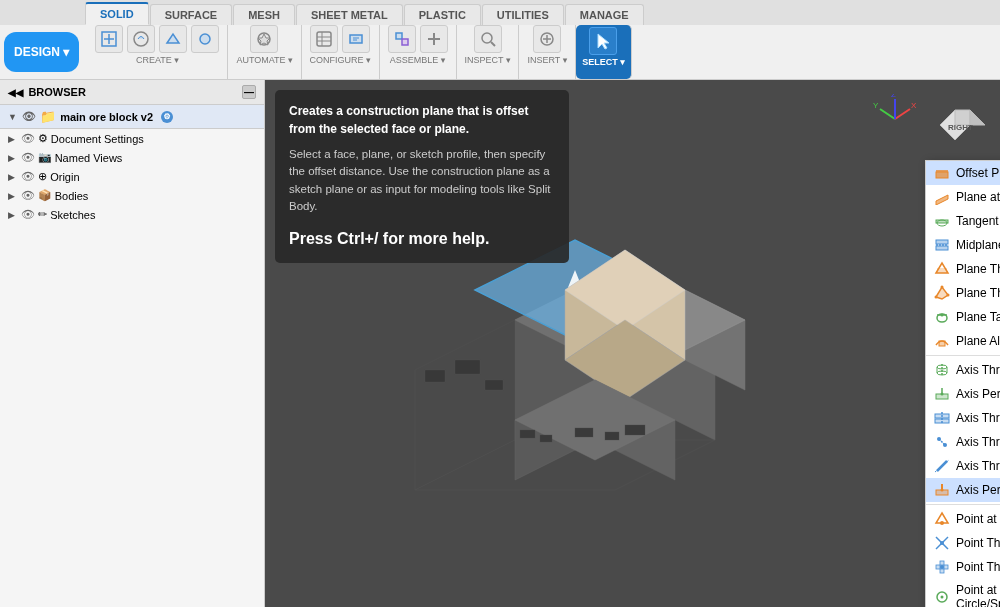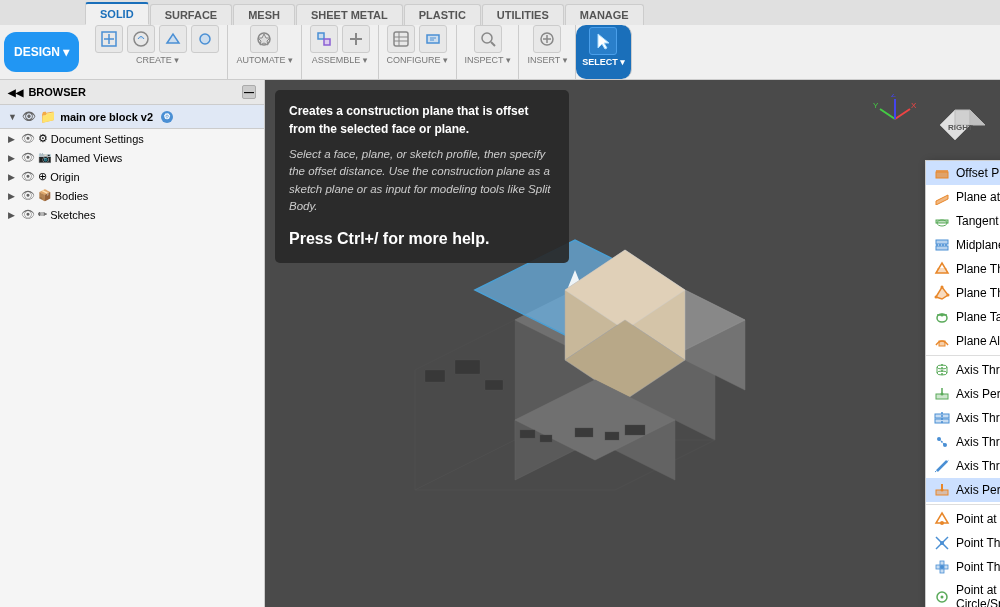--- a/index.html
+++ b/index.html
@@ -222,21 +222,20 @@
     .help-panel .title {
       font-weight: bold;
       color: white;
       margin-bottom: 8px;
       font-size: 12px;
     }
 
     .help-panel .body-text {
       color: #ccc;
       margin-bottom: 4px;
-      font-style: italic;
     }
 
     .help-panel .shortcut {
       font-weight: bold;
       color: white;
       margin-top: 12px;
       font-size: 16px;
     }
 
     
@@ -374,59 +373,59 @@
       <div class="group-label">
         <span>AUTOMATE ▾</span>
       </div>
     </div>
 
 
     <div class="tool-group">
       <div class="tool-group-icons">
         <div class="tool-icon">
           <svg width="20" height="20" viewBox="0 0 20 20">
-              <rect x="4" y="4" width="6" height="6" fill="#cde" stroke="#4a8fd4" stroke-width="1.5"></rect>
-              <rect x="10" y="10" width="6" height="6" fill="#dce" stroke="#8a5fd4" stroke-width="1.5"></rect>
-            </svg>
-        </div>
-        <div class="tool-icon">
-          <svg width="20" height="20" viewBox="0 0 20 20">
-              <line x1="10" y1="4" x2="10" y2="16" stroke="#888" stroke-width="2"></line>
-              <line x1="4" y1="10" x2="16" y2="10" stroke="#888" stroke-width="2"></line>
-            </svg>
-        </div>
-      </div>
-      <div class="group-label">
-        <span>ASSEMBLE ▾</span>
-      </div>
-    </div>
-
-    <div class="tool-group">
-      <div class="tool-group-icons">
-        <div class="tool-icon">
-          <svg width="20" height="20" viewBox="0 0 20 20">
               <rect x="3" y="3" width="14" height="14" rx="2" fill="none" stroke="#888" stroke-width="1.5"></rect>
               <line x1="3" y1="8" x2="17" y2="8" stroke="#888" stroke-width="1"></line>
               <line x1="3" y1="12" x2="17" y2="12" stroke="#888" stroke-width="1"></line>
               <line x1="8" y1="3" x2="8" y2="17" stroke="#888" stroke-width="1"></line>
             </svg>
         </div>
         <div class="tool-icon">
           <svg width="20" height="20" viewBox="0 0 20 20">
               <rect x="4" y="6" width="12" height="8" fill="#cde" stroke="#4a8fd4" stroke-width="1.5"></rect>
               <line x1="7" y1="9" x2="13" y2="9" stroke="#4a8fd4" stroke-width="1"></line>
               <line x1="7" y1="11" x2="11" y2="11" stroke="#4a8fd4" stroke-width="1"></line>
             </svg>
         </div>
       </div>
       <div class="group-label">
         <span>CONFIGURE ▾</span>
       </div>
     </div>
 
+    <div class="tool-group">
+      <div class="tool-group-icons">
+        <div class="tool-icon">
+          <svg width="20" height="20" viewBox="0 0 20 20">
+              <rect x="4" y="4" width="6" height="6" fill="#cde" stroke="#4a8fd4" stroke-width="1.5"></rect>
+              <rect x="10" y="10" width="6" height="6" fill="#dce" stroke="#8a5fd4" stroke-width="1.5"></rect>
+            </svg>
+        </div>
+        <div class="tool-icon">
+          <svg width="20" height="20" viewBox="0 0 20 20">
+              <line x1="10" y1="4" x2="10" y2="16" stroke="#888" stroke-width="2"></line>
+              <line x1="4" y1="10" x2="16" y2="10" stroke="#888" stroke-width="2"></line>
+            </svg>
+        </div>
+      </div>
+      <div class="group-label">
+        <span>ASSEMBLE ▾</span>
+      </div>
+    </div>
+
 
     <div class="tool-group">
       <div class="tool-group-icons">
         <div class="tool-icon">
           <svg width="20" height="20" viewBox="0 0 20 20">
               <circle cx="9" cy="9" r="5" fill="none" stroke="#888" stroke-width="1.5"></circle>
               <line x1="13" y1="13" x2="17" y2="17" stroke="#888" stroke-width="2"></line>
             </svg>
         </div>
       </div>
@@ -443,21 +442,21 @@
               <line x1="10" y1="6" x2="10" y2="14" stroke="#888" stroke-width="1.5"></line>
               <line x1="6" y1="10" x2="14" y2="10" stroke="#888" stroke-width="1.5"></line>
             </svg>
         </div>
       </div>
       <div class="group-label">
         <span>INSERT ▾</span>
       </div>
     </div>
 
-    <div class="tool-group" style="background:#1a6fba; border-radius:10px; padding:2px 6px;">
+    <div class="tool-group" style="background:#1a6fba; border-radius:5px; padding:2px 6px;">
       <div class="tool-group-icons">
         <div class="tool-icon" style="background:#2a7fca; border-color:#4a9fea;">
           <svg width="20" height="20" viewBox="0 0 20 20">
               <polygon points="5,3 5,17 9,13 12,18 14,17 11,12 16,12" fill="white" stroke="#adf" stroke-width="1"></polygon>
             </svg>
         </div>
       </div>
       <div class="group-label" style="color:white; font-weight:bold;">
         <span>SELECT ▾</span>
       </div>

